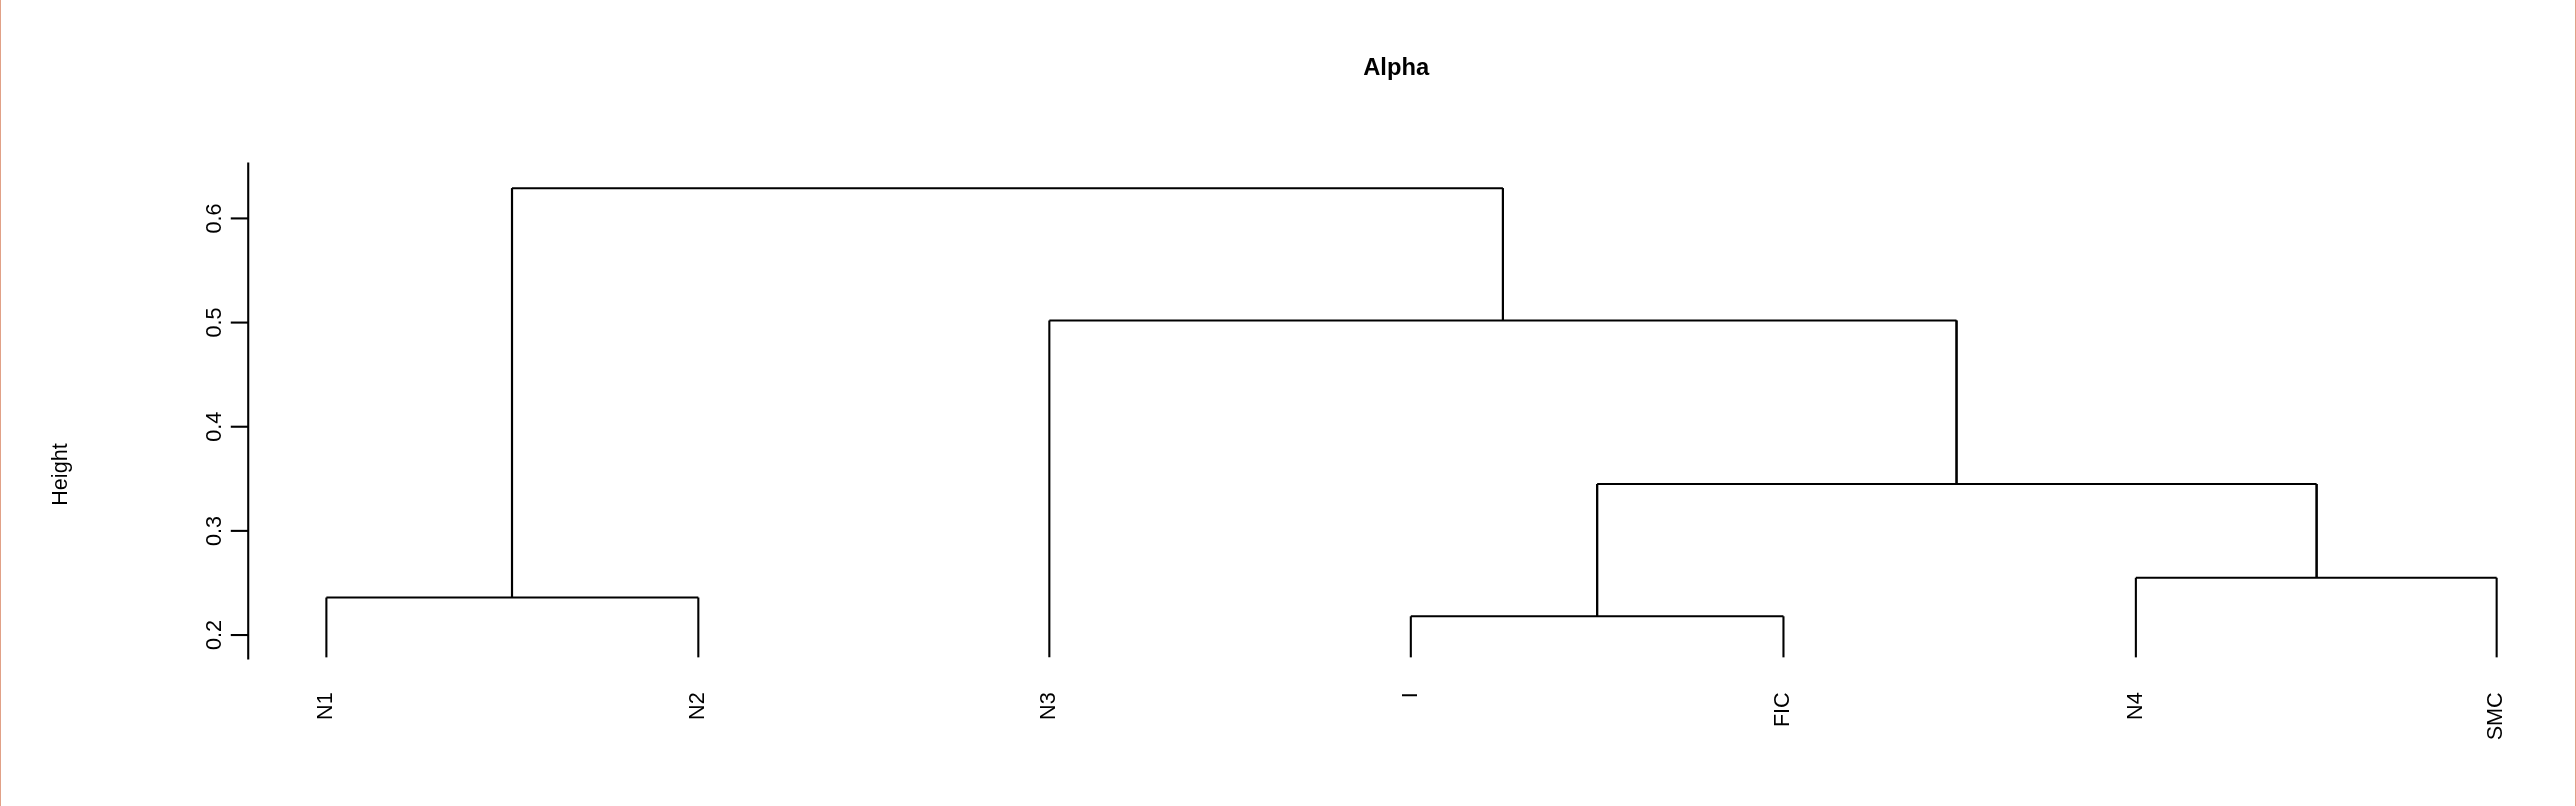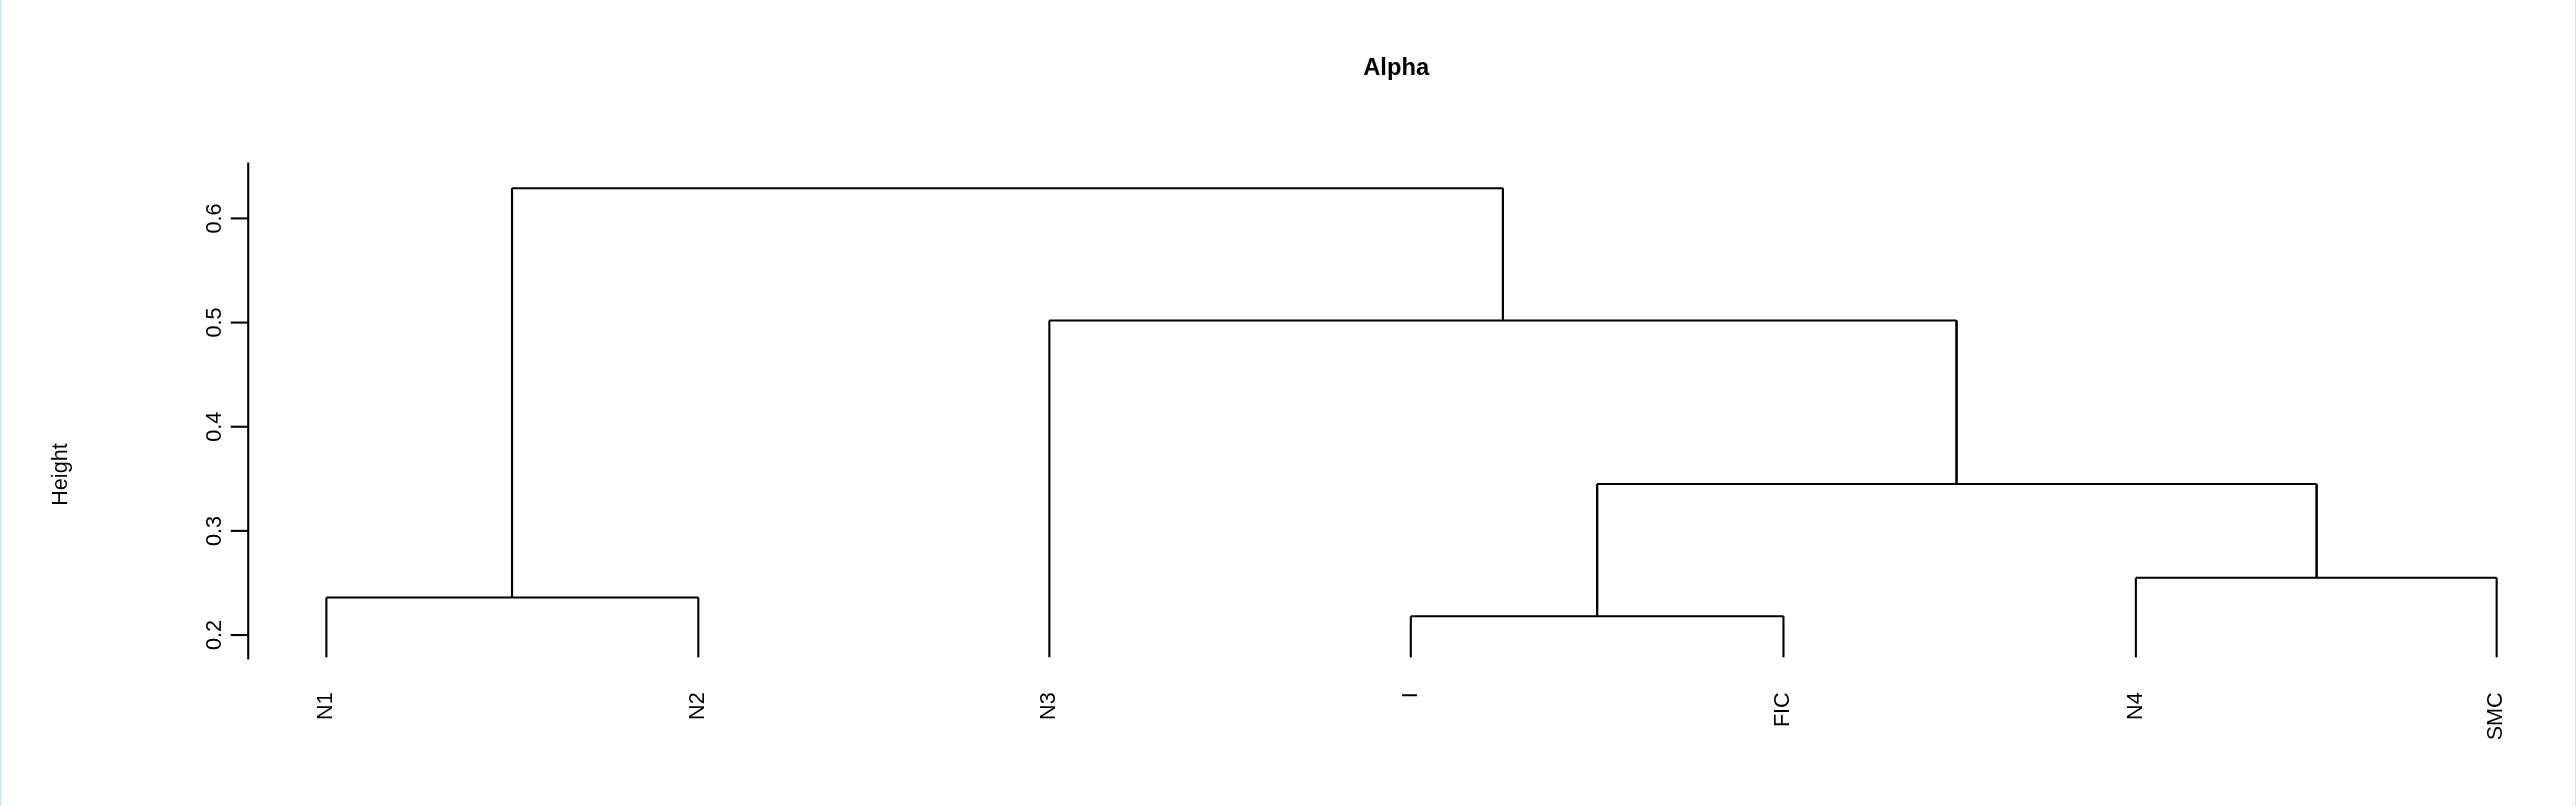--- a/index.html
+++ b/index.html
@@ -10,21 +10,21 @@
   body {
     width: 2576px;
     height: 806px;
     font-family: "Liberation Sans", sans-serif;
     overflow: hidden;
   }
   #plot-root {
     position: relative;
     width: 2576px;
     height: 806px;
-    background: #7dd3fc;
+    background: #c2410c;
   }
   #plot-svg {
     display: block;
     width: 2576px;
     height: 806px;
   }
   .plot-title {
     font-size: 34px;
     font-weight: bold;
     fill: #000000;

